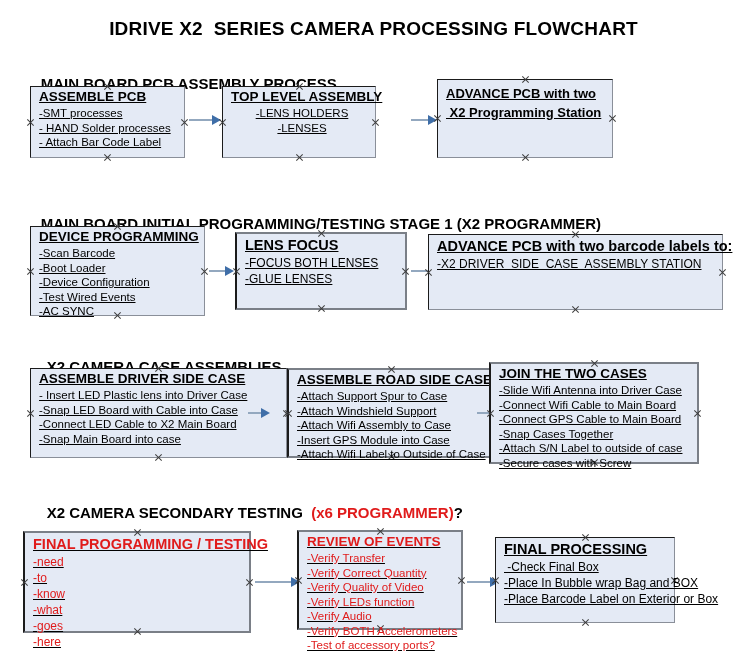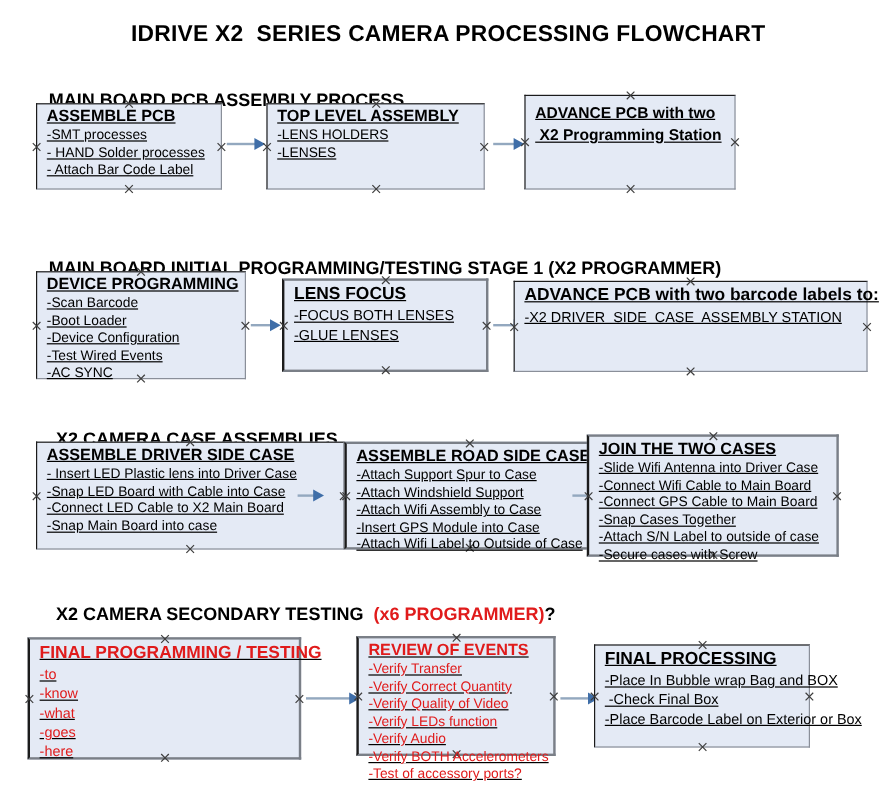--- a/index.html
+++ b/index.html
@@ -169,21 +169,21 @@
       <div class="box-line">- HAND Solder processes</div>
       <div class="box-line">- Attach Bar Code Label</div>
     </div>
   </div>
 
   <div class="arrow" style="left:189px; top:115px; width:32px;">
     <span class="shaft"></span>
       <span class="head"></span>
   </div>
 
-  <div class="flow-box" style="left:222px; top:86px; width:182px; height:72px;">
+  <div class="flow-box" style="left:222px; top:86px; width:154px; height:72px;text-align:center;">
     <span class="handle h-top"></span>
     <span class="handle h-bottom"></span>
     <span class="handle h-left"></span>
     <span class="handle h-right"></span>
     <div class="box-inner">
       <div class="box-title">TOP LEVEL ASSEMBLY</div>
       <div class="box-line">-LENS HOLDERS</div>
       <div class="box-line">-LENSES</div>
     </div>
   </div>
@@ -319,20 +319,21 @@
     <span>X2 CAMERA SECONDARY TESTING  </span><span class="accent">(x6 PROGRAMMER)</span><span>?</span>
   </div>
 
   <div class="flow-box gray-frame red" style="left:23px; top:531px; width:228px; height:102px;">
     <span class="handle h-top"></span>
     <span class="handle h-bottom"></span>
     <span class="handle h-left"></span>
     <span class="handle h-right"></span>
     <div class="box-inner">
       <div class="box-title big">FINAL PROGRAMMING / TESTING</div>
+      <div class="box-line wide">-need</div>
       <div class="box-line wide">-to</div>
       <div class="box-line wide">-know</div>
       <div class="box-line wide">-what</div>
       <div class="box-line wide">-goes</div>
       <div class="box-line wide">-here</div>
     </div>
   </div>
 
   <div class="arrow" style="left:255px; top:577px; width:45px;">
     <span class="shaft"></span>
@@ -361,19 +362,19 @@
       <span class="head"></span>
   </div>
 
   <div class="flow-box" style="left:495px; top:537px; width:180px; height:86px;">
     <span class="handle h-top"></span>
     <span class="handle h-bottom"></span>
     <span class="handle h-left"></span>
     <span class="handle h-right"></span>
     <div class="box-inner">
       <div class="box-title big">FINAL PROCESSING</div>
+      <div class="box-line wide"> -Check Final Box</div>
       <div class="box-line wide">-Place In Bubble wrap Bag and BOX</div>
-      <div class="box-line wide"> -Check Final Box</div>
       <div class="box-line wide">-Place Barcode Label on Exterior or Box</div>
     </div>
   </div>
 
 </div>
 
 </body></html>

